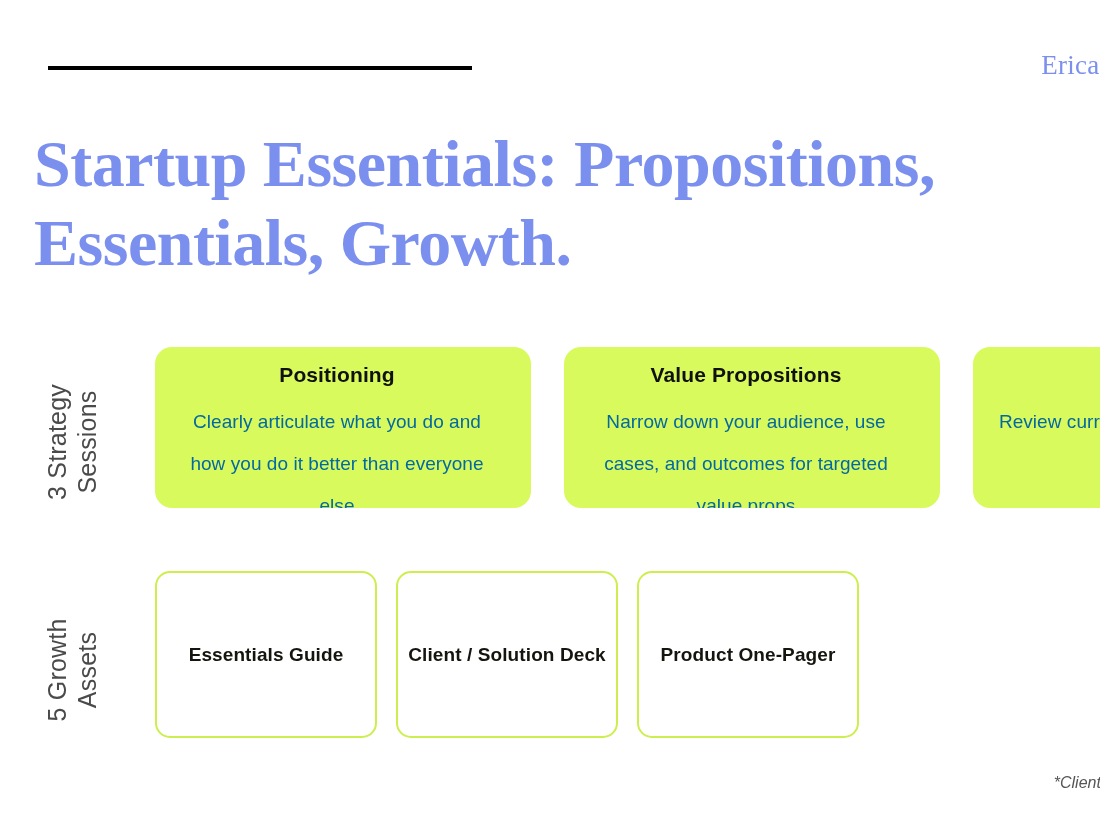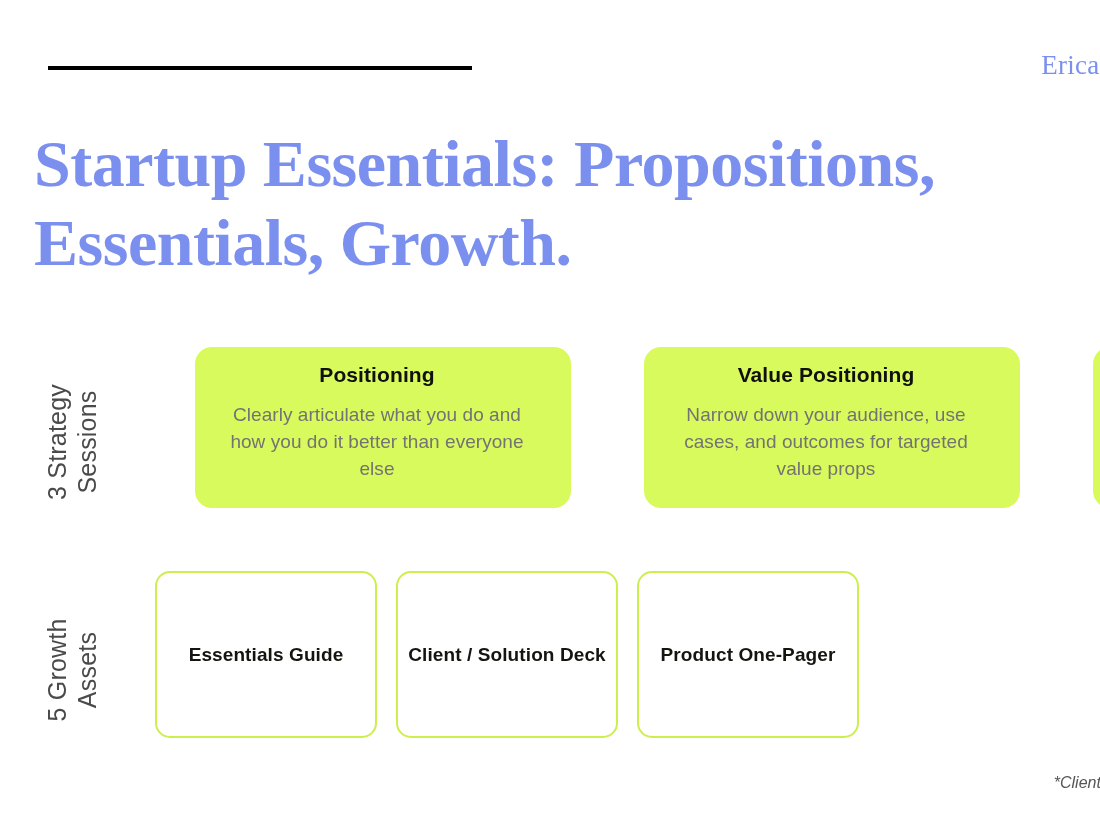--- a/index.html
+++ b/index.html
@@ -93,34 +93,33 @@
   .session-card {
     flex: 0 0 376px;
     width: 376px;
     height: 161px;
     background: #D9FA5C;
     border-radius: 17px;
     box-sizing: border-box;
     padding: 16px 34px 0 22px;
     text-align: center;
     overflow: hidden;
-    margin-left: 40px;
   }
   .session-title {
     font-size: 21px;
     font-weight: bold;
     color: #10100f;
     letter-spacing: 0.1px;
     margin: 0 0 14px 0;
     white-space: nowrap;
   }
   .session-desc {
     font-size: 19px;
-    line-height: 27px;
-    color: #737373;
+    line-height: 42px;
+    color: #0369a1;
     letter-spacing: 0.05px;
   }
 
   
   .assets-row {
     position: absolute;
     left: 155px;
     top: 571px;
     height: 167px;
     display: flex;
@@ -177,21 +176,21 @@
 
   <div class="row-label row-label-strategy">3 Strategy
 Sessions</div>
 
   <div class="sessions-row">
     <div class="session-card">
       <div class="session-title">Positioning</div>
       <div class="session-desc">Clearly articulate what you do and how you do it better than everyone else</div>
     </div>
     <div class="session-card">
-      <div class="session-title">Value Positioning</div>
+      <div class="session-title">Value Propositions</div>
       <div class="session-desc">Narrow down your audience, use cases, and outcomes for targeted value props</div>
     </div>
     <div class="session-card">
       <div class="session-title">Messaging</div>
       <div class="session-desc">Review current messaging scenarios and refine</div>
     </div>
   </div>
 
   <div class="row-label row-label-growth">5 Growth
 Assets</div>

